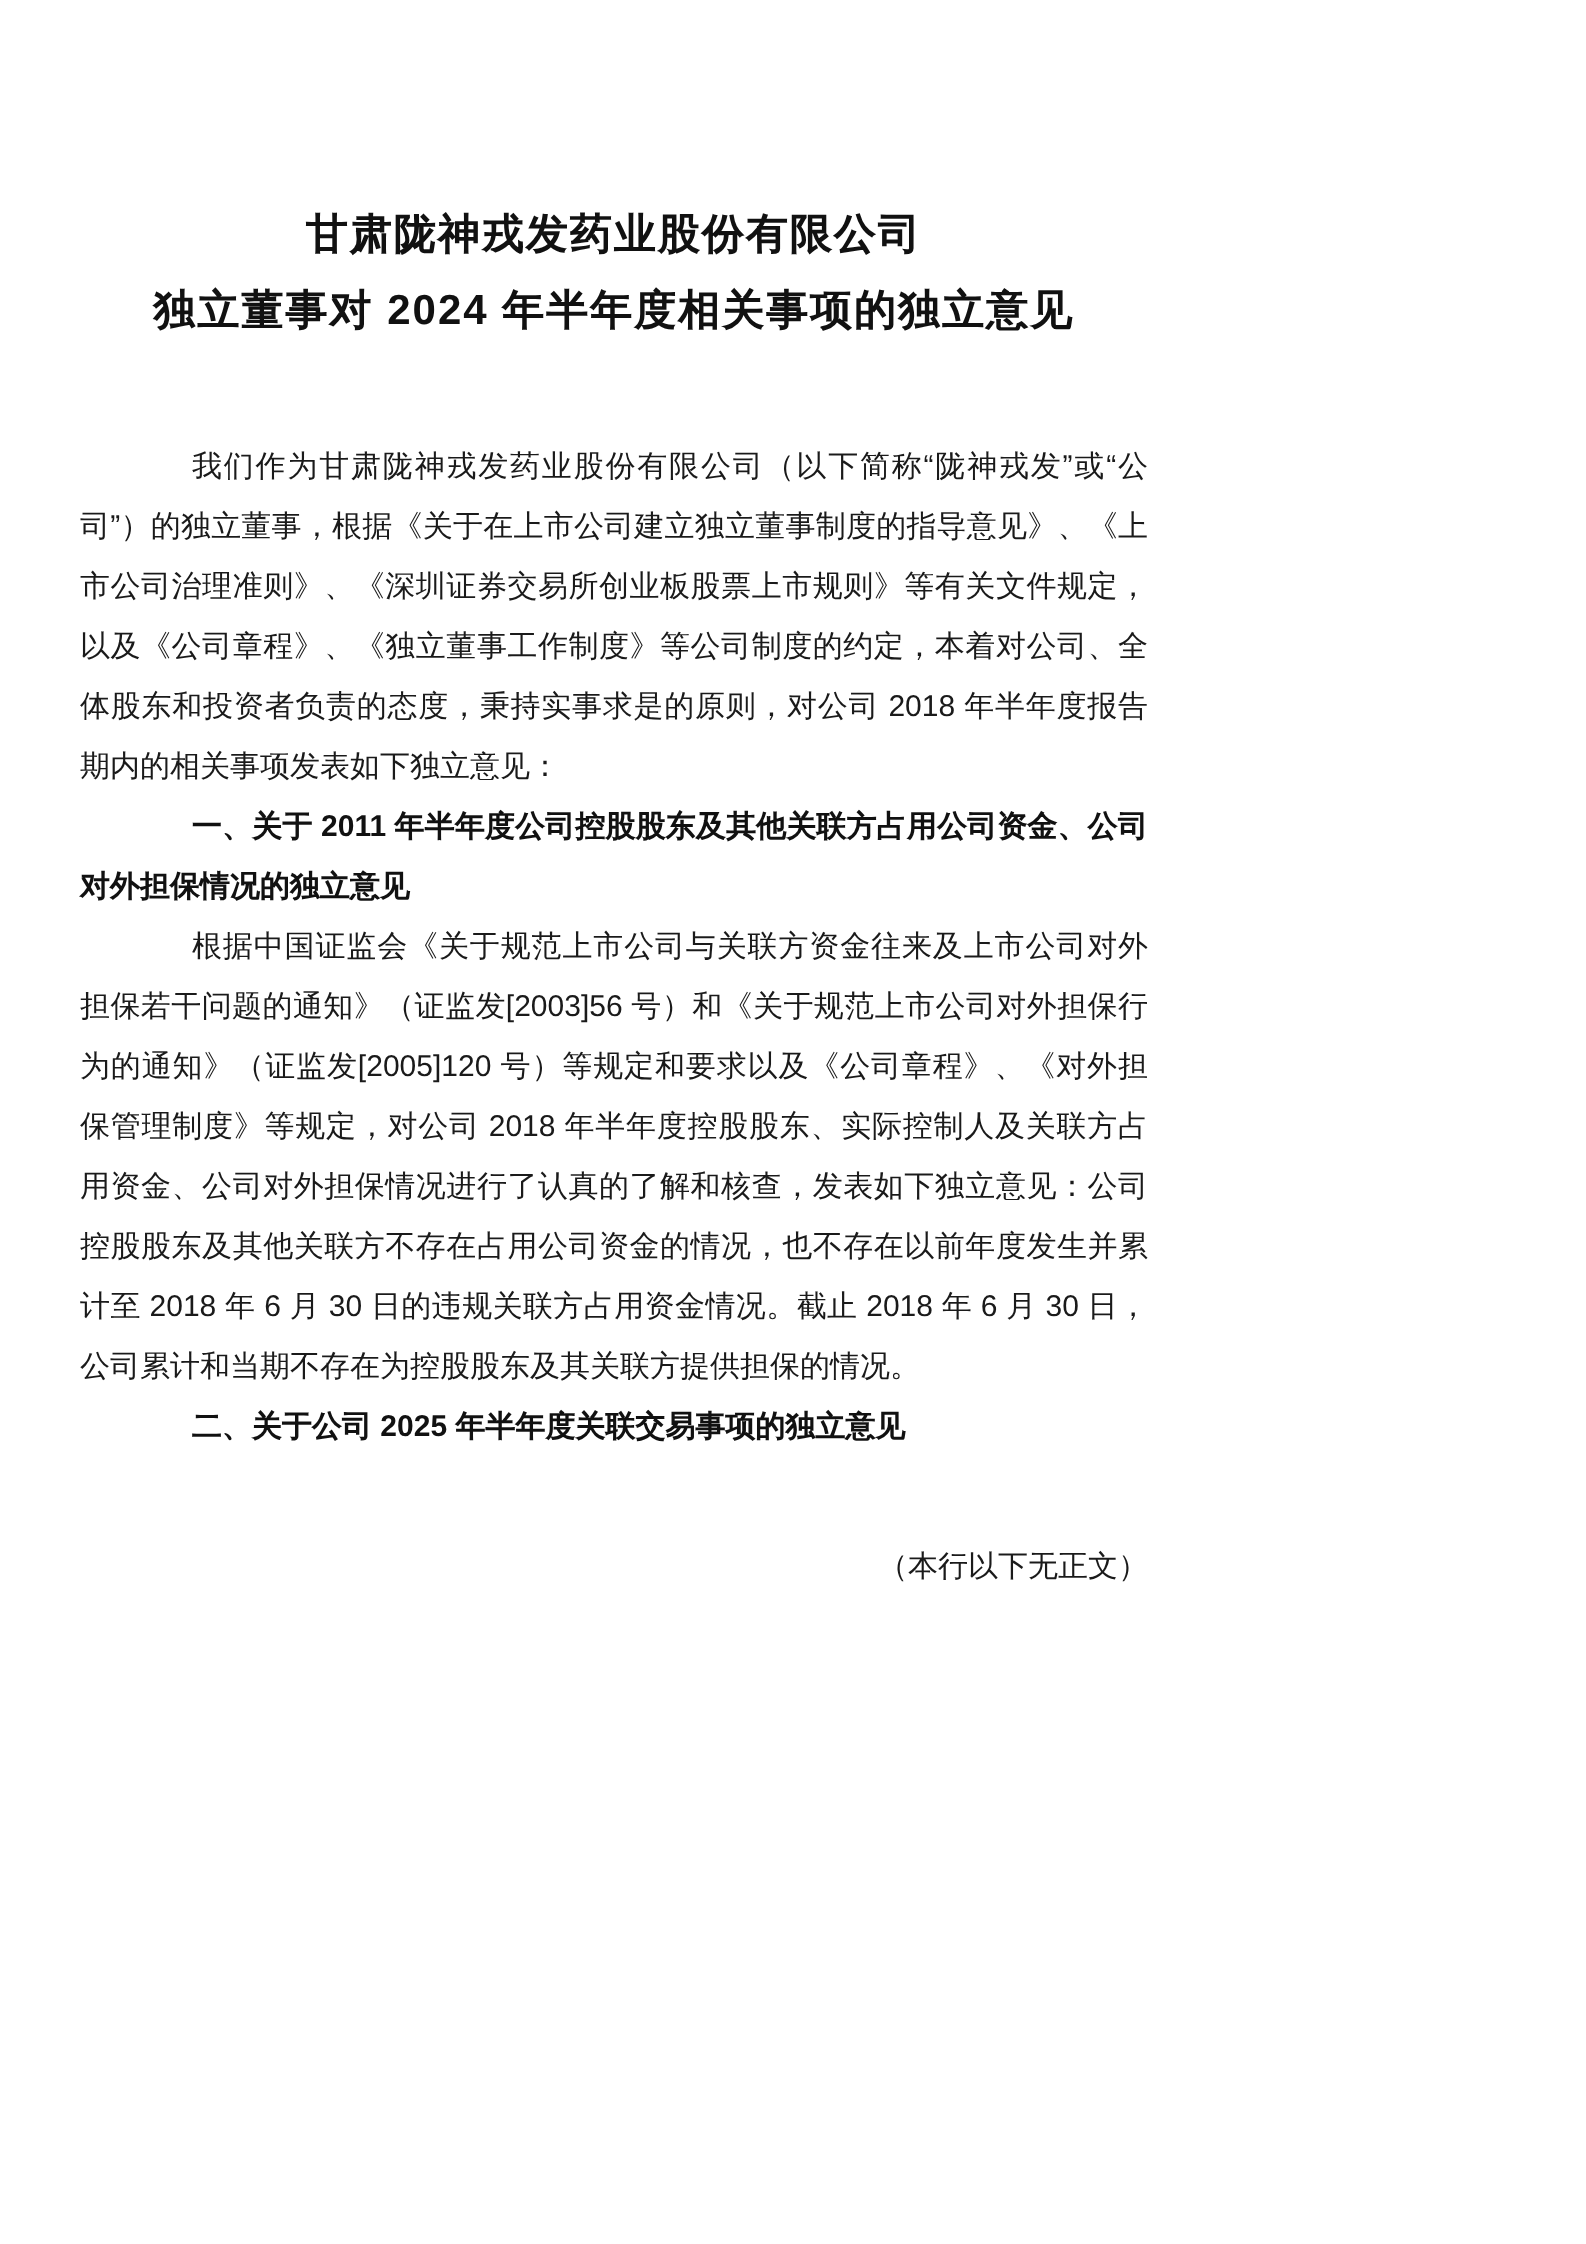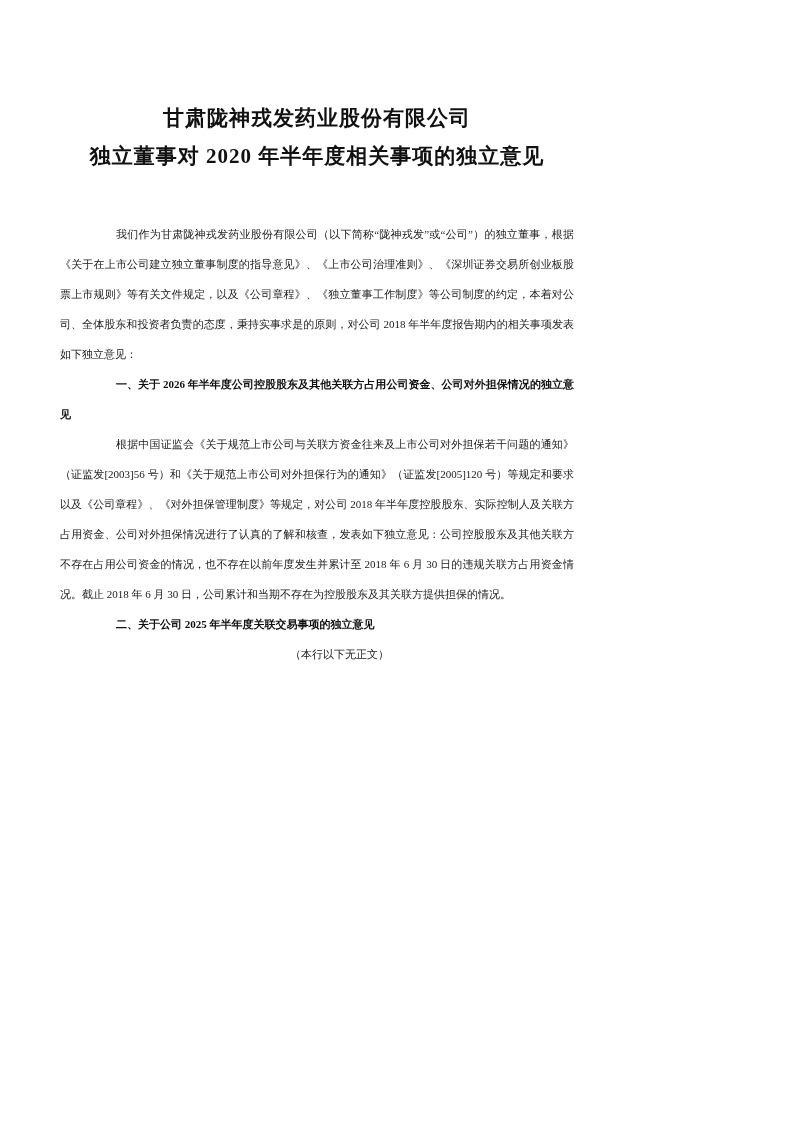--- a/index.html
+++ b/index.html
@@ -2,56 +2,56 @@
 <html><head>
 <meta charset="utf-8">
 <style>
   * { box-sizing: border-box; }
   html, body { margin: 0; padding: 0; background: #ffffff; }
   .page {
     position: relative;
     width: 666px;
     height: 1122px;
     background: #ffffff;
-    padding: 99px 92px 0 60px;
-    font-family: Liberation Serif, serif;
+    padding: 99px 92px 0 40px;
+    font-family: Liberation Sans, sans-serif;
     color: #1a1a1a;
     overflow: hidden;
   }
   .doc-title {
     margin: 0;
     text-align: center;
     font-weight: bold;
     font-size: 21px;
     line-height: 38px;
     letter-spacing: 1px;
     color: #111111;
   }
   .doc-body { margin-top: 44px; }
   .para {
     margin: 0;
-    font-size: 11px;
+    font-size: 15px;
     line-height: 30px;
     text-align: justify;
     text-indent: 56px;
     color: #1a1a1a;
     word-break: break-all;
   }
   .para.heading { font-weight: bold; color: #111111; }
-  .para.note { text-align: center; text-indent: 45px; }
+  .para.note { text-align: right; text-indent: 45px; margin-top: 40px; }
 </style>
 </head>
 <body>
 
 <div class="page">
   <header>
     <h1 class="doc-title">甘肃陇神戎发药业股份有限公司</h1>
-    <h2 class="doc-title">独立董事对 2020 年半年度相关事项的独立意见</h2>
+    <h2 class="doc-title">独立董事对 2024 年半年度相关事项的独立意见</h2>
   </header>
 
   <main class="doc-body">
     <p class="para">我们作为甘肃陇神戎发药业股份有限公司（以下简称“陇神戎发”或“公司”）的独立董事，根据《关于在上市公司建立独立董事制度的指导意见》、《上市公司治理准则》、《深圳证券交易所创业板股票上市规则》等有关文件规定，以及《公司章程》、《独立董事工作制度》等公司制度的约定，本着对公司、全体股东和投资者负责的态度，秉持实事求是的原则，对公司 2018 年半年度报告期内的相关事项发表如下独立意见：</p>
-    <p class="para heading">一、关于 2026 年半年度公司控股股东及其他关联方占用公司资金、公司对外担保情况的独立意见</p>
+    <p class="para heading">一、关于 2011 年半年度公司控股股东及其他关联方占用公司资金、公司对外担保情况的独立意见</p>
     <p class="para">根据中国证监会《关于规范上市公司与关联方资金往来及上市公司对外担保若干问题的通知》（证监发[2003]56 号）和《关于规范上市公司对外担保行为的通知》（证监发[2005]120 号）等规定和要求以及《公司章程》、《对外担保管理制度》等规定，对公司 2018 年半年度控股股东、实际控制人及关联方占用资金、公司对外担保情况进行了认真的了解和核查，发表如下独立意见：公司控股股东及其他关联方不存在占用公司资金的情况，也不存在以前年度发生并累计至 2018 年 6 月 30 日的违规关联方占用资金情况。截止 2018 年 6 月 30 日，公司累计和当期不存在为控股股东及其关联方提供担保的情况。</p>
     <p class="para heading">二、关于公司 2025 年半年度关联交易事项的独立意见</p>
     <p class="para note">（本行以下无正文）</p>
   </main>
 </div>
 
 </body></html>

